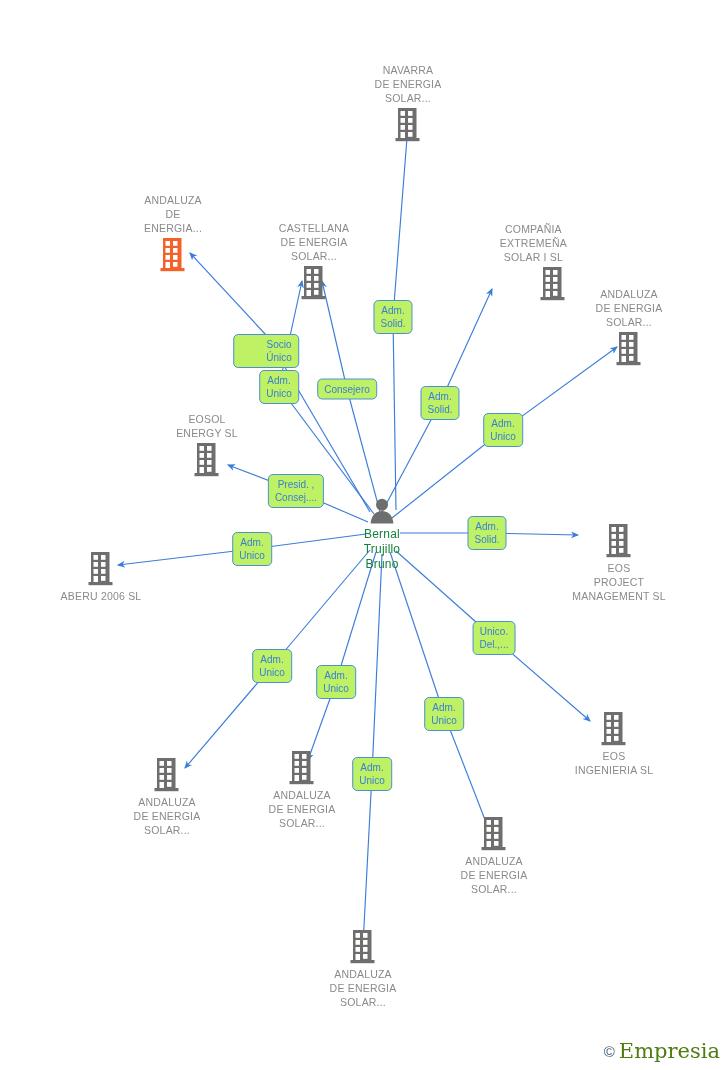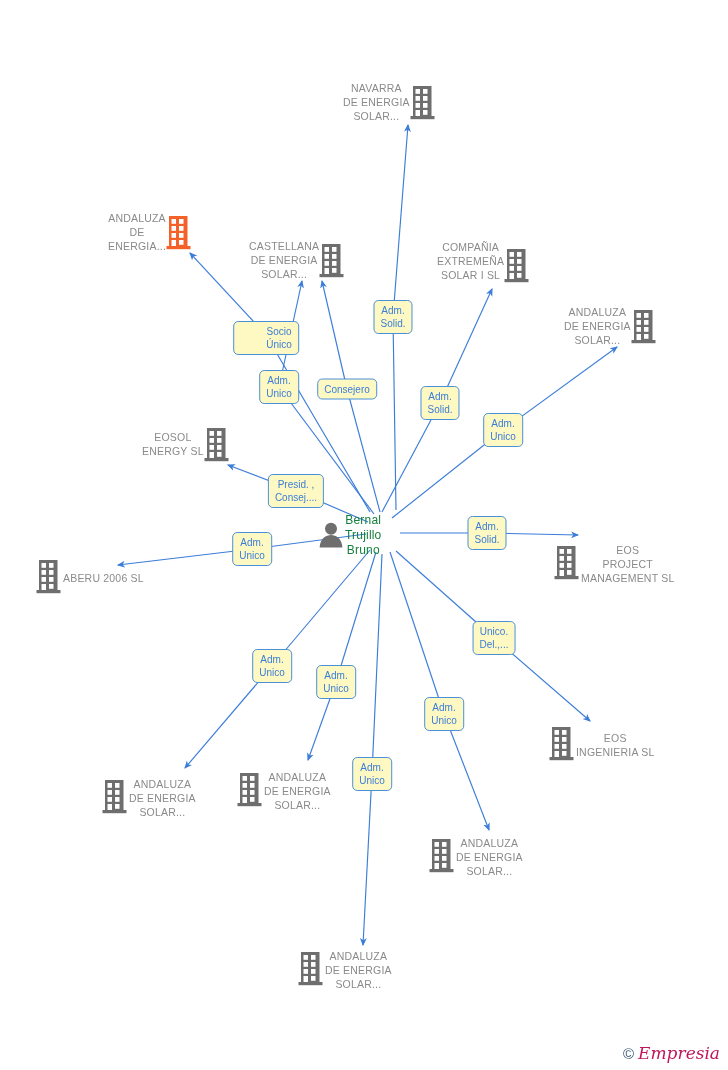--- a/index.html
+++ b/index.html
@@ -2,39 +2,39 @@
 <html><head>
 <meta charset="utf-8">
 <style>
   html,body{margin:0;padding:0;background:#ffffff;}
   body{width:728px;height:1070px;position:relative;overflow:hidden;
        font-family:"Liberation Sans","DejaVu Sans",sans-serif;}
   #canvas{position:absolute;inset:0;width:728px;height:1070px;}
   svg.edges{position:absolute;left:0;top:0;width:728px;height:1070px;}
 
   .node{position:absolute;transform:translate(-50%,-50%);
-        display:flex;align-items:center;
+        display:flex;flex-direction:column;align-items:center;
         width:130px;pointer-events:auto;}
   .node .caption{font-size:10.5px;line-height:14px;color:#8a8a8a;
         text-align:center;letter-spacing:.2px;white-space:pre-line;}
   .node .glyph{line-height:0;}
   .node.below .caption{margin-top:2px;}
   .node.above .caption{margin-bottom:2px;}
 
   .person .caption{font-size:12px;line-height:15px;color:#15803d;}
 
   .reltag{position:absolute;transform:translate(-50%,-50%);
-        background:#fef9c3;border:1px solid #4a90d9;border-radius:5px;
+        background:#bef264;border:1px solid #4a90d9;border-radius:5px;
         color:#3b7dd8;font-size:10px;line-height:13px;text-align:center;
         padding:3px 6px;white-space:pre-line;box-sizing:border-box;}
 
   #watermark{position:absolute;right:8px;bottom:8px;display:flex;
         align-items:center;gap:4px;}
   #watermark .wm-c{color:#3d5a73;font-size:15px;line-height:1;}
-  #watermark .wm-t{color:#be185d;font-size:17px;font-style:italic;
+  #watermark .wm-t{color:#4d7c0f;font-size:21px;
         font-family:"DejaVu Serif",serif;line-height:1;}
 </style>
 </head>
 <body>
 
 <div id="canvas">
   <svg class="edges" viewBox="0 0 728 1070" xmlns="http://www.w3.org/2000/svg">
     <defs>
       <marker id="ah" markerWidth="7" markerHeight="7" refX="6" refY="3.2" orient="auto" markerUnits="strokeWidth">
         <path d="M0,0.2 L7,3.2 L0,6.2 L1.9,3.2 Z" fill="#3b7dd8"></path>
@@ -296,21 +296,21 @@
     <path d="M2.6 27 C3.2 17.6 9 14.4 14 14.4 C19 14.4 24.8 17.6 25.4 27 Z" fill="#6e6e6e"></path>
   </svg></span>
   <span class="caption">Bernal
 Trujillo
 Bruno</span>
       </div>
     </div>
   <div id="tag-layer">
       <div class="reltag" style="left: 393px; top: 317px;">Adm.
 Solid.</div>
-      <div class="reltag" style="left: 266px; top: 338px; padding-left: 32px;">Socio
+      <div class="reltag" style="left: 266px; top: 351px; padding-left: 32px;">Socio
 Único</div>
       <div class="reltag" style="left: 279px; top: 387px;">Adm.
 Unico</div>
       <div class="reltag" style="left: 347px; top: 389px; text-align: right;">Consejero</div>
       <div class="reltag" style="left: 440px; top: 403px;">Adm.
 Solid.</div>
       <div class="reltag" style="left: 503px; top: 430px;">Adm.
 Unico</div>
       <div class="reltag" style="left: 296px; top: 491px; text-align: center;">Presid. ,
 Consej....</div>

